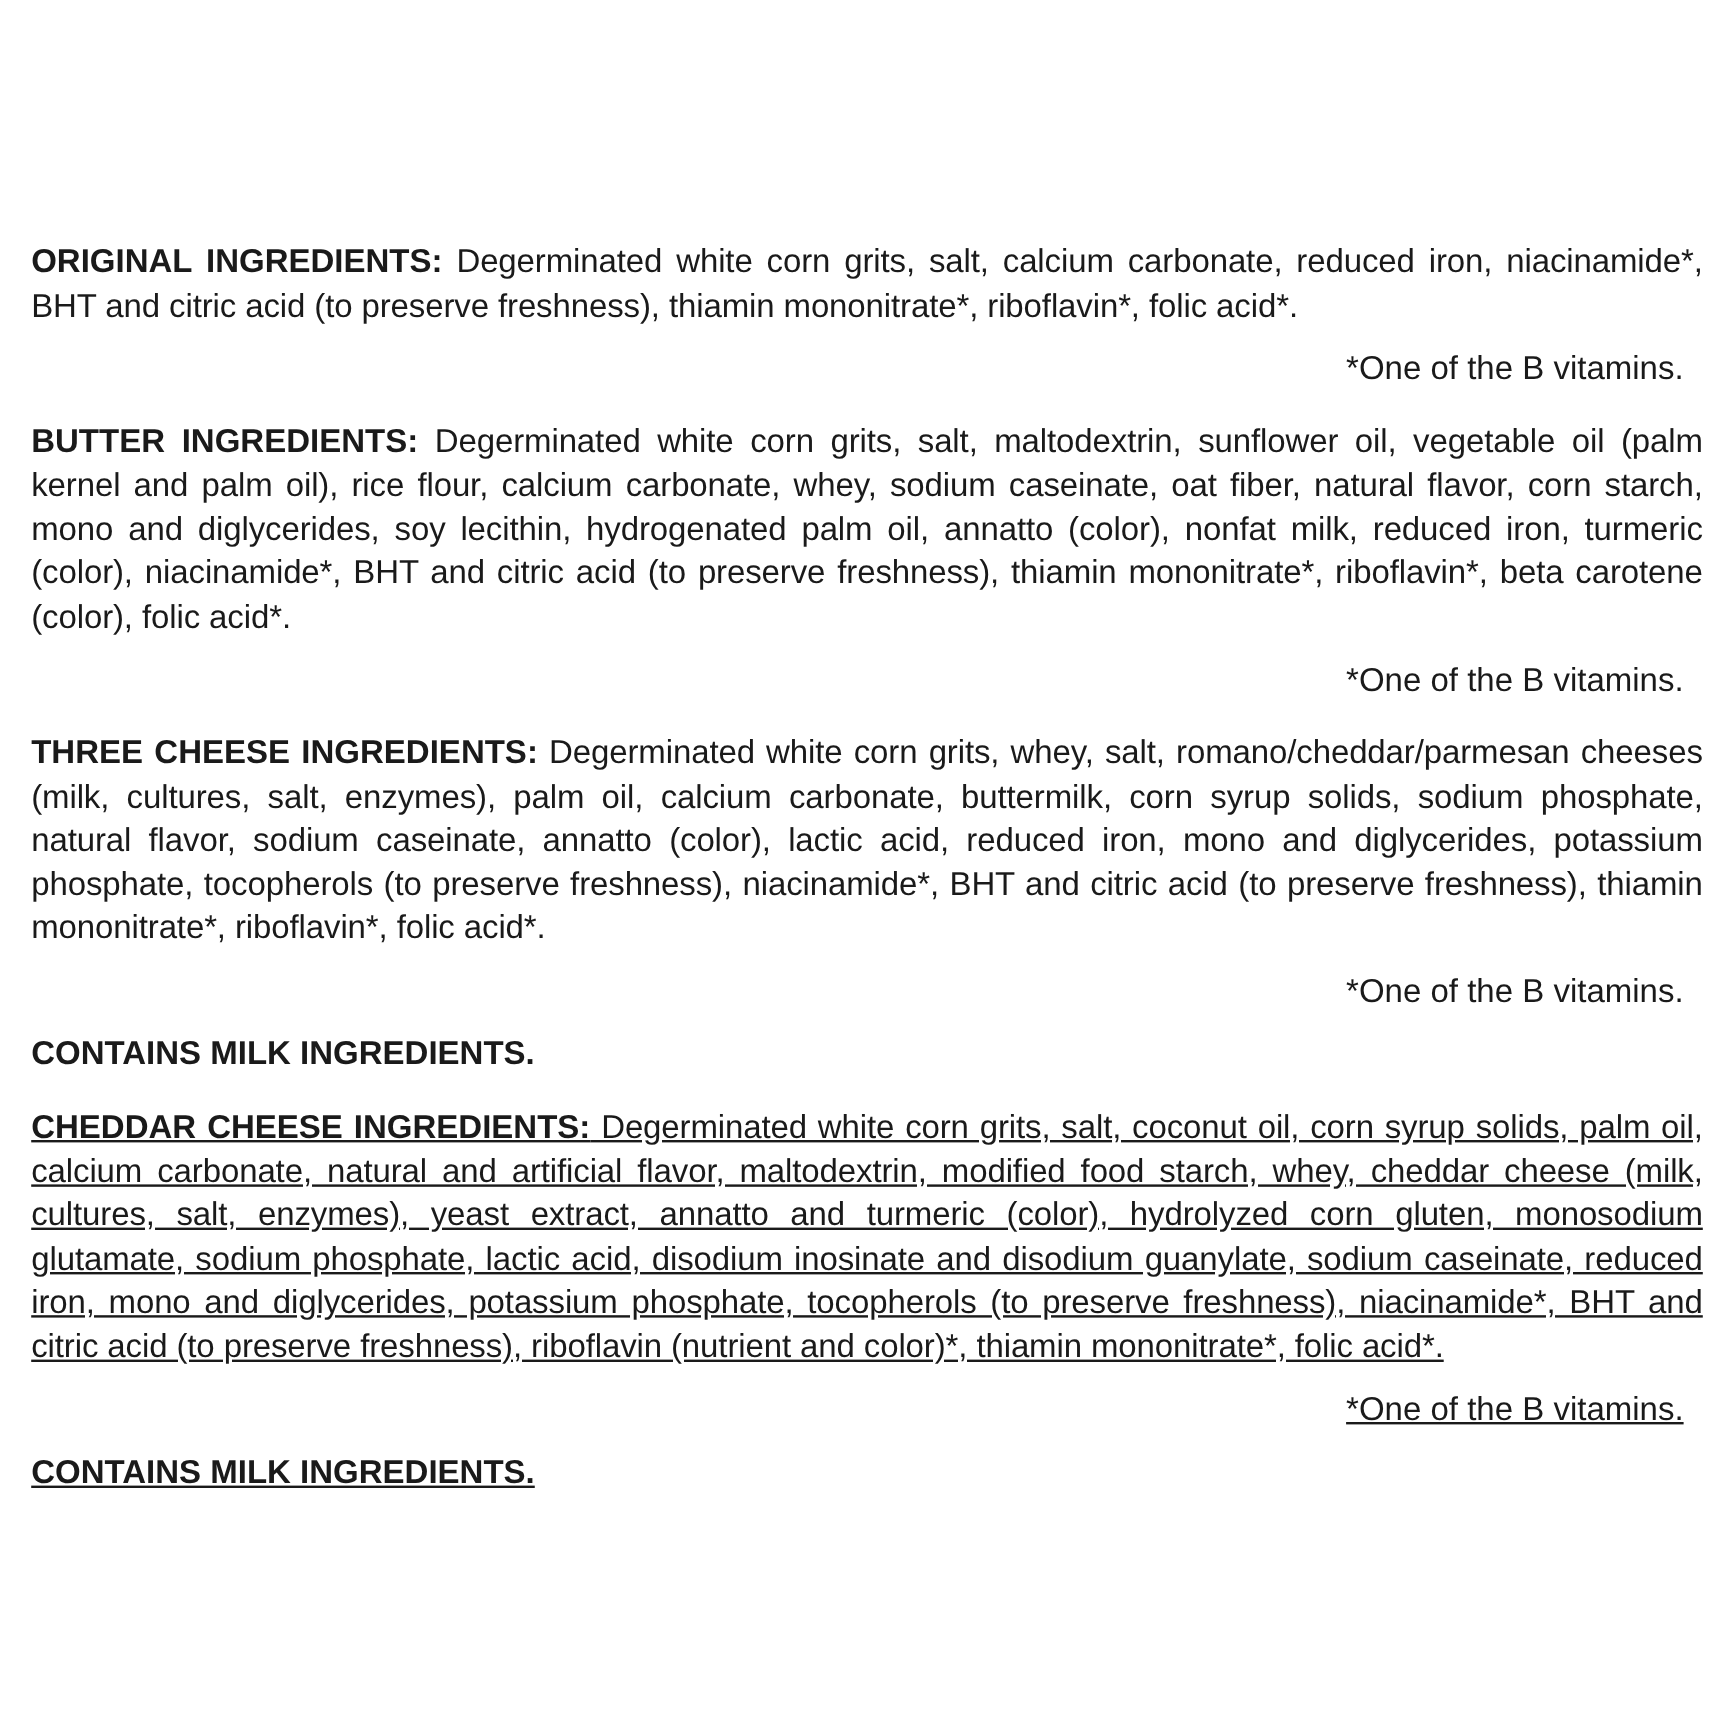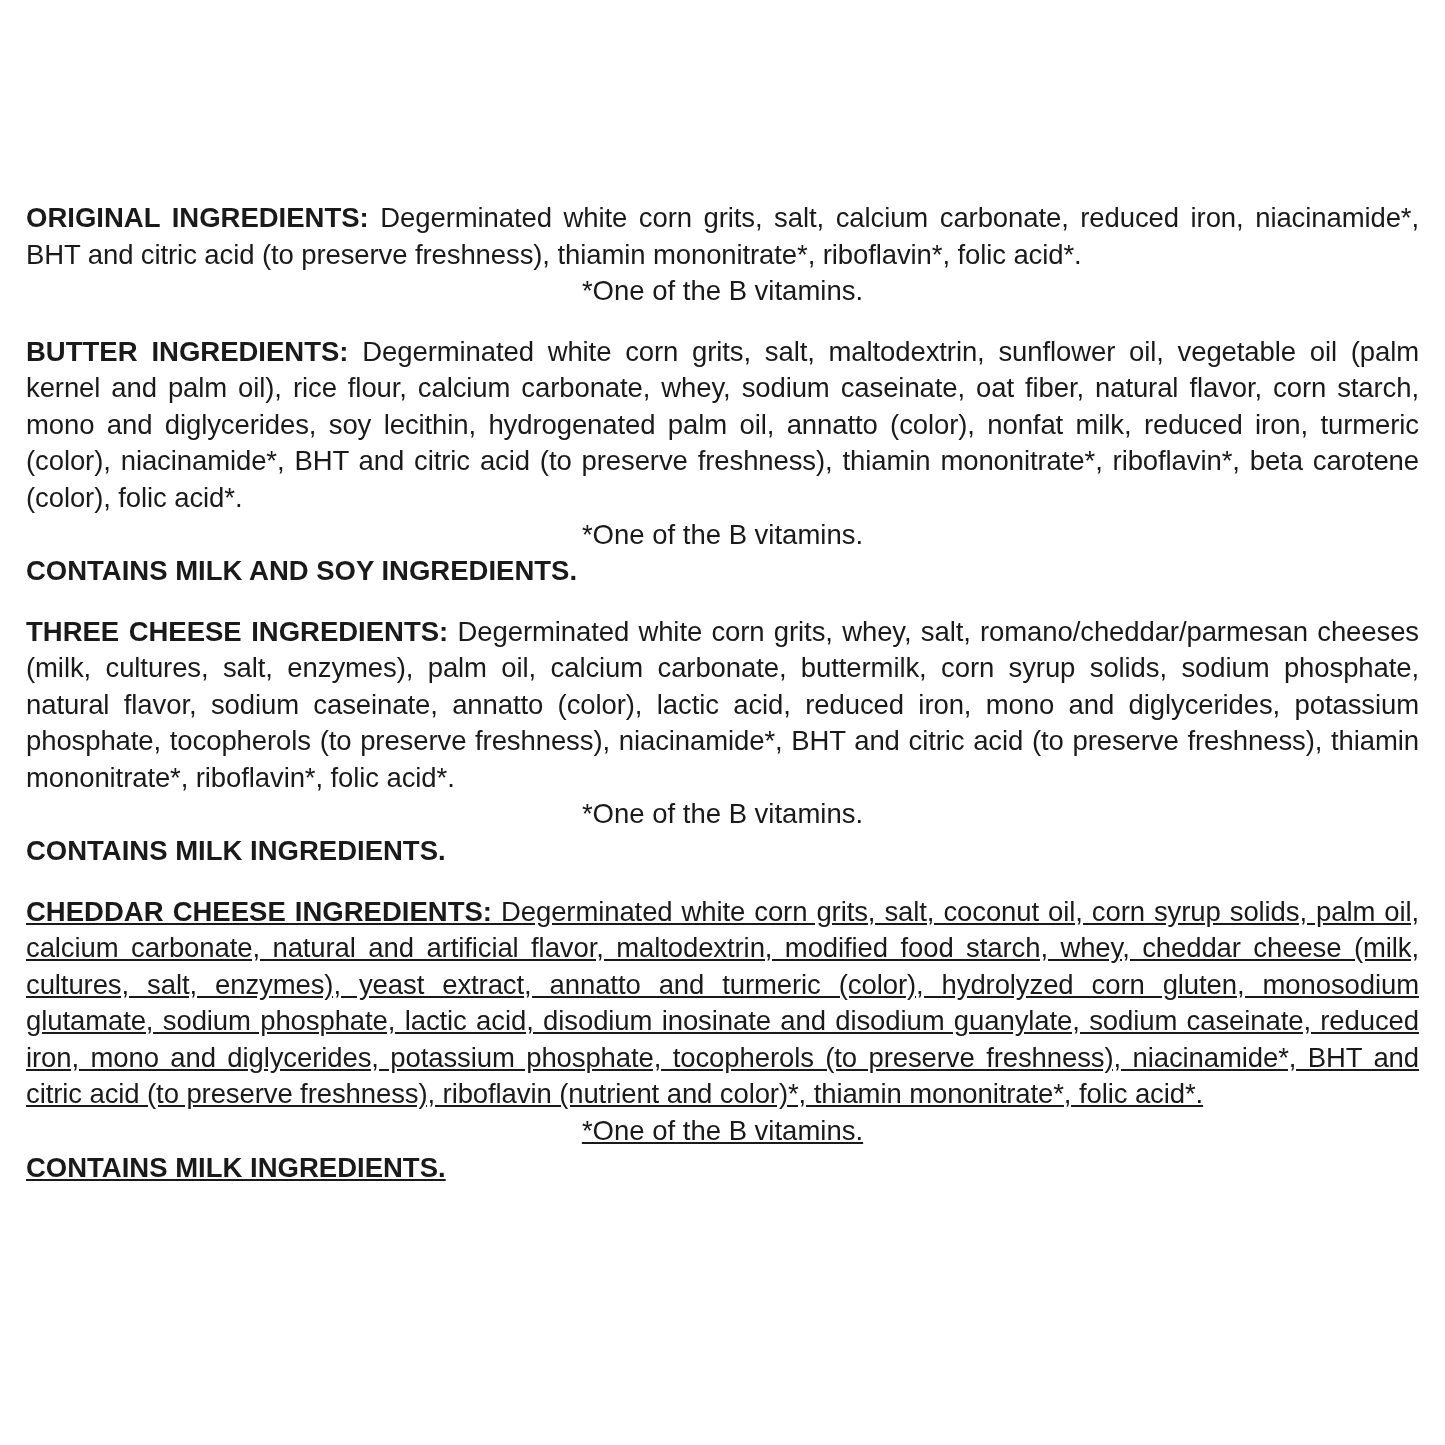--- a/index.html
+++ b/index.html
@@ -34,22 +34,22 @@
     letter-spacing: -0.1px;
     margin: 0;
   }
   .heading {
     font-weight: bold;
     letter-spacing: 0px;
   }
   .footnote {
     font-size: 27.5px;
     line-height: 1.33;
-    margin: 0;
-    text-align: center;
+    margin: 16px;
+    text-align: right;
   }
   .contains {
     font-size: 27.5px;
     line-height: 1.33;
     margin: 0;
     font-weight: bold;
     text-align: left;
   }
 </style>
 </head>
@@ -58,21 +58,20 @@
 <div class="page">
 
   <div class="block">
     <p class="body-text"><span class="heading">ORIGINAL INGREDIENTS:</span><span> Degerminated white corn grits, salt, calcium carbonate, reduced iron, niacinamide*, BHT and citric acid (to preserve freshness), thiamin mononitrate*, riboflavin*, folic acid*.</span></p>
     <p class="footnote">*One of the B vitamins.</p>
   </div>
 
   <div class="block">
     <p class="body-text"><span class="heading">BUTTER INGREDIENTS:</span><span> Degerminated white corn grits, salt, maltodextrin, sunflower oil, vegetable oil (palm kernel and palm oil), rice flour, calcium carbonate, whey, sodium caseinate, oat fiber, natural flavor, corn starch, mono and diglycerides, soy lecithin, hydrogenated palm oil, annatto (color), nonfat milk, reduced iron, turmeric (color), niacinamide*, BHT and citric acid (to preserve freshness), thiamin mononitrate*, riboflavin*, beta carotene (color), folic acid*.</span></p>
     <p class="footnote">*One of the B vitamins.</p>
-    <p class="contains">CONTAINS MILK AND SOY INGREDIENTS.</p>
   </div>
 
   <div class="block">
     <p class="body-text"><span class="heading">THREE CHEESE INGREDIENTS:</span><span> Degerminated white corn grits, whey, salt, romano/cheddar/parmesan cheeses (milk, cultures, salt, enzymes), palm oil, calcium carbonate, buttermilk, corn syrup solids, sodium phosphate, natural flavor, sodium caseinate, annatto (color), lactic acid, reduced iron, mono and diglycerides, potassium phosphate, tocopherols (to preserve freshness), niacinamide*, BHT and citric acid (to preserve freshness), thiamin mononitrate*, riboflavin*, folic acid*.</span></p>
     <p class="footnote">*One of the B vitamins.</p>
     <p class="contains">CONTAINS MILK INGREDIENTS.</p>
   </div>
 
   <div class="block">
     <p class="body-text"><span class="heading">CHEDDAR CHEESE INGREDIENTS:</span><span> Degerminated white corn grits, salt, coconut oil, corn syrup solids, palm oil, calcium carbonate, natural and artificial flavor, maltodextrin, modified food starch, whey, cheddar cheese (milk, cultures, salt, enzymes), yeast extract, annatto and turmeric (color), hydrolyzed corn gluten, monosodium glutamate, sodium phosphate, lactic acid, disodium inosinate and disodium guanylate, sodium caseinate, reduced iron, mono and diglycerides, potassium phosphate, tocopherols (to preserve freshness), niacinamide*, BHT and citric acid (to preserve freshness), riboflavin (nutrient and color)*, thiamin mononitrate*, folic acid*.</span></p>

